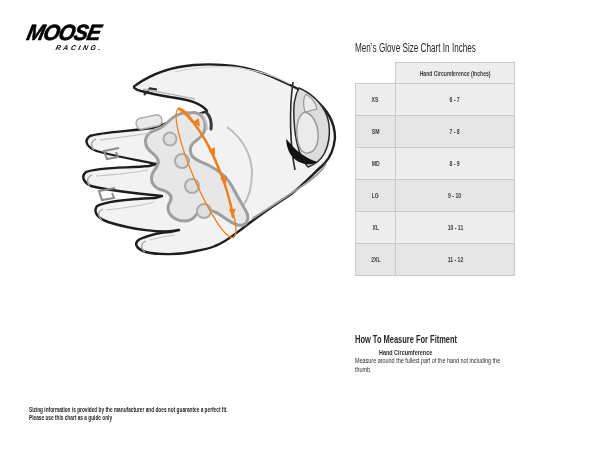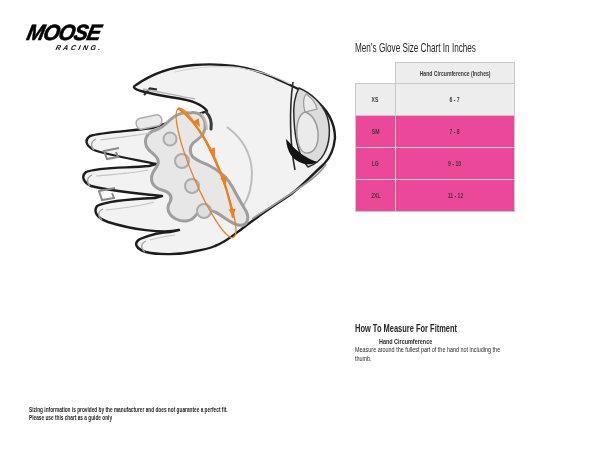--- a/index.html
+++ b/index.html
@@ -9,26 +9,26 @@
 
   .logo { position:absolute; left:30px; top:20px; }
   .logo-moose { font-size:22px; font-weight:900; font-style:italic; letter-spacing:-1px; color:#000; -webkit-text-stroke:0.6px #000; transform:skewX(-12deg) scaleX(0.95); transform-origin:0 0; }
   .logo-racing { font-size:7px; font-weight:700; font-style:italic; letter-spacing:2.5px; color:#000; text-align:right; margin-top:-2px; padding-right:4px; transform:skewX(-12deg); }
 
   .right-title { position:absolute; left:355px; top:41px; font-size:12px; font-weight:normal; color:#252525; }
   table { position:absolute; left:355px; top:62px; border-collapse:collapse; table-layout:fixed; }
   th,td { border:1px solid #c9c9c9; text-align:center; vertical-align:middle; padding:0; }
   th.blank { border:none; background:#fff; }
   th.hd { background:#ededed; font-size:7.5px; font-weight:bold; color:#3a3a3a; }
-  td { font-size:7.5px; font-weight:bold; color:#3a3a3a; background:#ec4899; }
+  td { font-size:7.5px; font-weight:bold; color:#3a3a3a; background:#e5e5e5; }
   tr.gray td { background:#ededed; }
   thead tr { height:21px; }
   tbody tr { height:32px; }
 
-  .howto { position:absolute; left:355px; top:322px; width:160px; }
+  .howto { position:absolute; left:355px; top:333px; width:160px; }
   .howto h2 { font-size:11px; font-weight:bold; color:#252525; }
   .howto h3 { font-size:8px; font-weight:bold; color:#2b2b2b; margin-top:3px;padding-left:24px; }
   .howto p { font-size:8px; color:#2b2b2b; width:236px; line-height:1.07; transform:scaleX(0.68); transform-origin:0 0; }
 
   .footer { position:absolute; left:29px; top:406px; font-size:7px; font-weight:bold; color:#1e1e1e; line-height:1.1; }
 </style>
 </head>
 <body>
 
 <div class="logo">
@@ -140,23 +140,31 @@
   </thead>
   <tbody>
       <tr class="gray">
         <td><span class="cxc">XS</span></td>
         <td><span class="cxc">6 - 7</span></td>
       </tr>
       <tr>
         <td><span class="cxc">SM</span></td>
         <td><span class="cxc">7 - 8</span></td>
       </tr>
+      <tr class="gray">
+        <td><span class="cxc">MD</span></td>
+        <td><span class="cxc">8 - 9</span></td>
+      </tr>
       <tr>
         <td><span class="cxc">LG</span></td>
         <td><span class="cxc">9 - 10</span></td>
+      </tr>
+      <tr class="gray">
+        <td><span class="cxc">XL</span></td>
+        <td><span class="cxc">10 - 11</span></td>
       </tr>
       <tr>
         <td><span class="cxc">2XL</span></td>
         <td><span class="cxc">11 - 12</span></td>
       </tr>
     </tbody>
 </table>
 
 <div class="howto">
   <h2><span class="cx">How To Measure For Fitment</span></h2>

